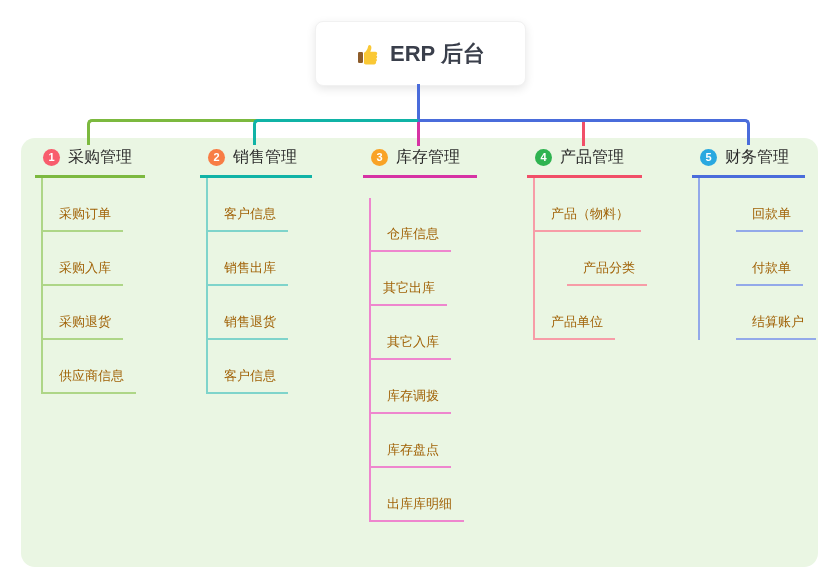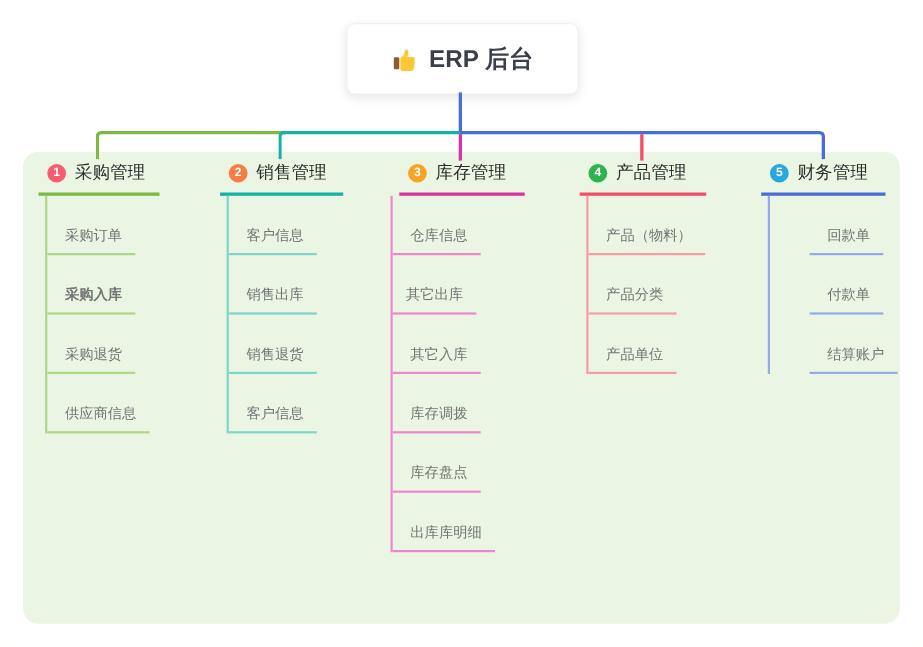--- a/index.html
+++ b/index.html
@@ -41,21 +41,21 @@
     color:#fff;font-size:11px;font-weight:bold;line-height:1;
   }
   .children{
     position:absolute;top:178px;z-index:4;
     border-left:2px solid #ccc;
   }
   .leaf{
     height:54px;box-sizing:border-box;width:fit-content;
     display:flex;align-items:flex-end;
     padding:0 12px 7px 16px;border-bottom:2px solid #ccc;
-    font-size:13px;color:#737373;white-space:nowrap;cursor:pointer;
+    font-size:13px;color:#a16207;white-space:nowrap;cursor:pointer;
   }
 </style>
 </head>
 <body>
 
 <div id="stage">
 
   <div class="root-card">
     <span style="display:inline-flex;">
       <svg width="24" height="24" viewBox="0 0 24 24">
@@ -77,53 +77,53 @@
       <div class="conn drop" style="left: 582px; top: 122px; height: 24px; background: rgb(241, 79, 104);"></div>
     </div>
 
   <div id="branches">
       <div class="branch-header" style="left: 35px; width: 110px; border-bottom-color: rgb(124, 185, 63);">
         <span class="badge" style="background: rgb(248, 93, 109);">1</span>
         <span>采购管理</span>
       </div>
       <div class="children" style="left: 41px; border-left-color: rgb(174, 214, 135);">
         <div class="leaf" style="border-bottom-color: rgb(174, 214, 135);">采购订单</div>
-        <div class="leaf" style="border-bottom-color: rgb(174, 214, 135); font-weight: bold;">采购入库</div>
+        <div class="leaf" style="border-bottom-color: rgb(174, 214, 135);">采购入库</div>
         <div class="leaf" style="border-bottom-color: rgb(174, 214, 135);">采购退货</div>
         <div class="leaf" style="border-bottom-color: rgb(174, 214, 135);">供应商信息</div>
       </div>
       <div class="branch-header" style="left: 200px; width: 112px; border-bottom-color: rgb(16, 179, 166);">
         <span class="badge" style="background: rgb(248, 125, 69);">2</span>
         <span>销售管理</span>
       </div>
       <div class="children" style="left: 206px; border-left-color: rgb(127, 212, 203);">
         <div class="leaf" style="border-bottom-color: rgb(127, 212, 203);">客户信息</div>
         <div class="leaf" style="border-bottom-color: rgb(127, 212, 203);">销售出库</div>
         <div class="leaf" style="border-bottom-color: rgb(127, 212, 203);">销售退货</div>
         <div class="leaf" style="border-bottom-color: rgb(127, 212, 203);">客户信息</div>
       </div>
       <div class="branch-header" style="left: 363px; width: 114px; border-bottom-color: rgb(214, 51, 164);">
         <span class="badge" style="background: rgb(249, 163, 38);">3</span>
         <span>库存管理</span>
       </div>
-      <div class="children" style="left: 355px; border-left-color: rgb(238, 134, 206);">
+      <div class="children" style="left: 369px; border-left-color: rgb(238, 134, 206); margin-top: 20px;">
         <div class="leaf" style="border-bottom-color: rgb(238, 134, 206);">仓库信息</div>
         <div class="leaf" style="border-bottom-color: rgb(238, 134, 206); padding-left: 12px;">其它出库</div>
         <div class="leaf" style="border-bottom-color: rgb(238, 134, 206);">其它入库</div>
         <div class="leaf" style="border-bottom-color: rgb(238, 134, 206);">库存调拨</div>
         <div class="leaf" style="border-bottom-color: rgb(238, 134, 206);">库存盘点</div>
         <div class="leaf" style="border-bottom-color: rgb(238, 134, 206);">出库库明细</div>
       </div>
       <div class="branch-header" style="left: 527px; width: 115px; border-bottom-color: rgb(241, 79, 104);">
         <span class="badge" style="background: rgb(47, 179, 80);">4</span>
         <span>产品管理</span>
       </div>
       <div class="children" style="left: 533px; border-left-color: rgb(247, 156, 167);">
         <div class="leaf" style="border-bottom-color: rgb(247, 156, 167);">产品（物料）</div>
-        <div class="leaf" style="border-bottom-color: rgb(247, 156, 167);">产品分类</div>
+        <div class="leaf" style="border-bottom-color: rgb(247, 156, 167); margin-left: 32px;">产品分类</div>
         <div class="leaf" style="border-bottom-color: rgb(247, 156, 167);">产品单位</div>
       </div>
       <div class="branch-header" style="left: 692px; width: 113px; border-bottom-color: rgb(74, 108, 219);">
         <span class="badge" style="background: rgb(41, 168, 224);">5</span>
         <span>财务管理</span>
       </div>
       <div class="children" style="left: 698px; border-left-color: rgb(147, 169, 233); padding-left: 36px;">
         <div class="leaf" style="border-bottom-color: rgb(147, 169, 233);">回款单</div>
         <div class="leaf" style="border-bottom-color: rgb(147, 169, 233);">付款单</div>
         <div class="leaf" style="border-bottom-color: rgb(147, 169, 233);">结算账户</div>

